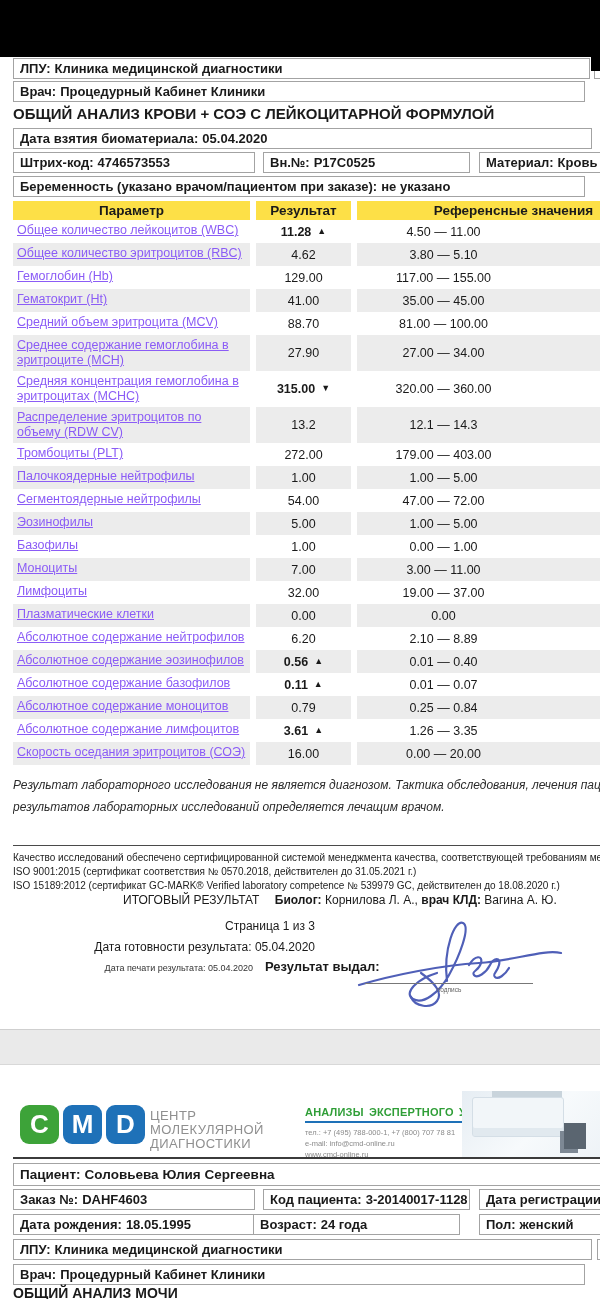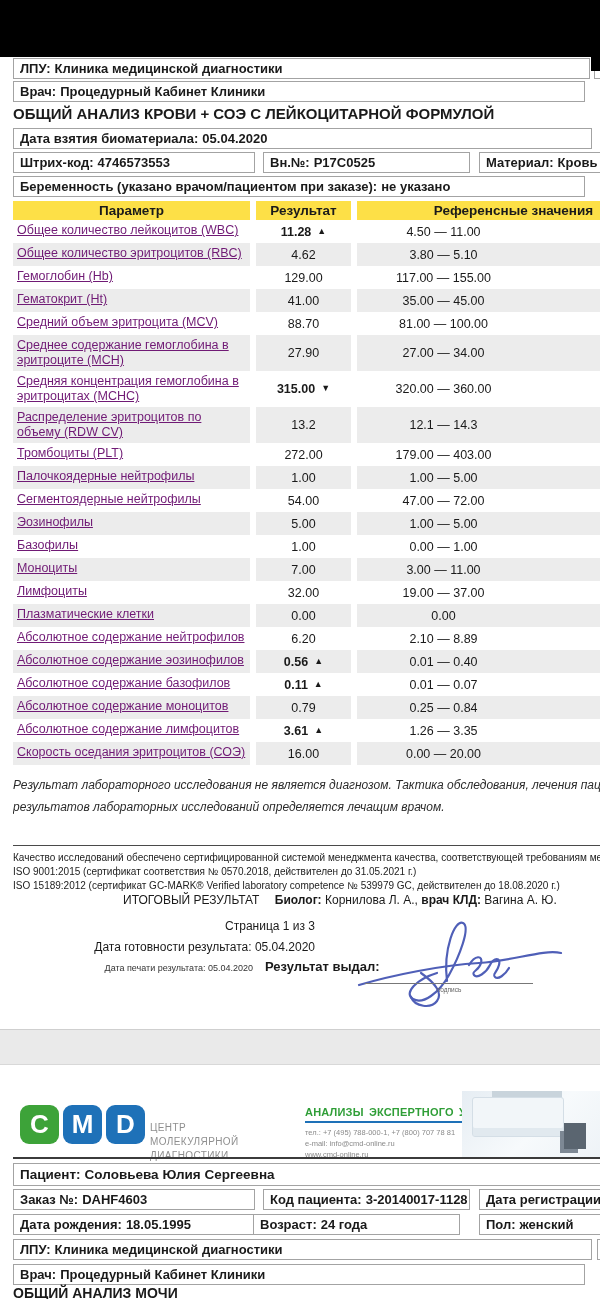--- a/index.html
+++ b/index.html
@@ -26,21 +26,21 @@
   .thead .hc { background:#fde047; height:19px; display:flex; align-items:center; justify-content:center; }
   .h1 { width:237px; margin-right:6px; }
   .h2 { width:95px; margin-right:6px; }
   .h3 { flex:1; padding-left:70px; white-space:nowrap; overflow:hidden; }
   .trow { display:flex; min-height:23px; }
   .cell { }
   .c1 { width:237px; margin-right:6px; padding:3px 4px; font-size:12.5px; line-height:15px; }
   .c2 { width:95px; margin-right:6px; display:flex; align-items:center; justify-content:center; font-size:12.5px; }
   .c3 { flex:1; display:flex; align-items:center; justify-content:center; font-size:12.5px; padding-right:70px; }
   .trow.striped .c1, .trow.striped .c2, .trow.striped .c3 { background:#ececec; }
-  .param-link { color:#701a75; text-decoration:underline; cursor:pointer; }
+  .param-link { color:#8b5cf6; text-decoration:underline; cursor:pointer; }
   .c2.out { font-weight:bold; }
   .flag { font-size:9px; margin-left:6px; position:relative; top:-1px; }
   
   .disclaimer { margin-top:9px; font-style:italic; font-size:12px; line-height:22px; color:#2b2b2b; white-space:nowrap; overflow:hidden; }
   .rule { margin-top:27px; border-top:1.5px solid #4a4a4a; }
   .quality { margin-top:5px; font-size:10px; line-height:14px; color:#222; white-space:nowrap; overflow:hidden; }
   .final-line { margin-left:110px; width:477px; text-align:left; font-size:12px; white-space:nowrap; }
   .final-line .gap { display:inline-block; width:12px; }
   .footer { position:relative; height:120px; margin-top:4px; font-size:12px; }
   .f-right { position:absolute; left:0; width:302px; text-align:right; }
@@ -52,21 +52,21 @@
   
   .page-band { position:absolute; left:0; top:1029px; width:600px; height:36px; background:#eaeaea;
                border-top:1px solid #cfcfcf; border-bottom:1px solid #d8d8d8; }
   
   .page2 { position:absolute; left:0; top:1065px; width:600px; height:234px; background:#fff; }
   .logo-tiles { position:absolute; left:20px; top:40px; display:flex; gap:4px; }
   .tile { width:39px; height:39px; border-radius:9px; display:flex; align-items:center; justify-content:center;
           color:#fff; font-weight:bold; font-size:26px; }
   .tile.green { background:#3da339; }
   .tile.blue { background:#1e71b8; }
-  .org-lines { position:absolute; left:150px; top:56px; font-size:10px; line-height:14px; color:#8f8f8f; letter-spacing:.4px; }
+  .org-lines { position:absolute; left:150px; top:44px; font-size:13px; line-height:14px; color:#8f8f8f; letter-spacing:.4px; }
   .tagline { position:absolute; left:305px; top:41px; font-size:11px; font-weight:bold; color:#2f9e37; letter-spacing:.2px; word-spacing:2px; white-space:nowrap; }
   .tagline-underline { position:absolute; left:305px; top:56px; width:172px; height:2px; background:#1e71b8; }
   .contacts { position:absolute; left:305px; top:62px; font-size:7.5px; line-height:11px; color:#8a8a8a; }
   .lab-photo { position:absolute; left:462px; top:26px; width:138px; height:66px; overflow:hidden;
                background:linear-gradient(135deg,#e6edf3 0%,#f7fafc 55%,#eef3f7 100%); }
   .lab-photo .machine { position:absolute; left:10px; top:6px; width:92px; height:40px; background:#f2f6f9;
                border:1px solid #d4dee6; border-radius:3px; box-shadow:inset 0 -8px 0 #e1e9ef; }
   .lab-photo .machine2 { position:absolute; left:30px; top:0px; width:70px; height:12px; background:#c9d4dc; }
   .lab-photo .dark { position:absolute; right:14px; bottom:8px; width:22px; height:26px; background:#5a6570;
                box-shadow:-6px 6px 0 -2px #7d8894; }

